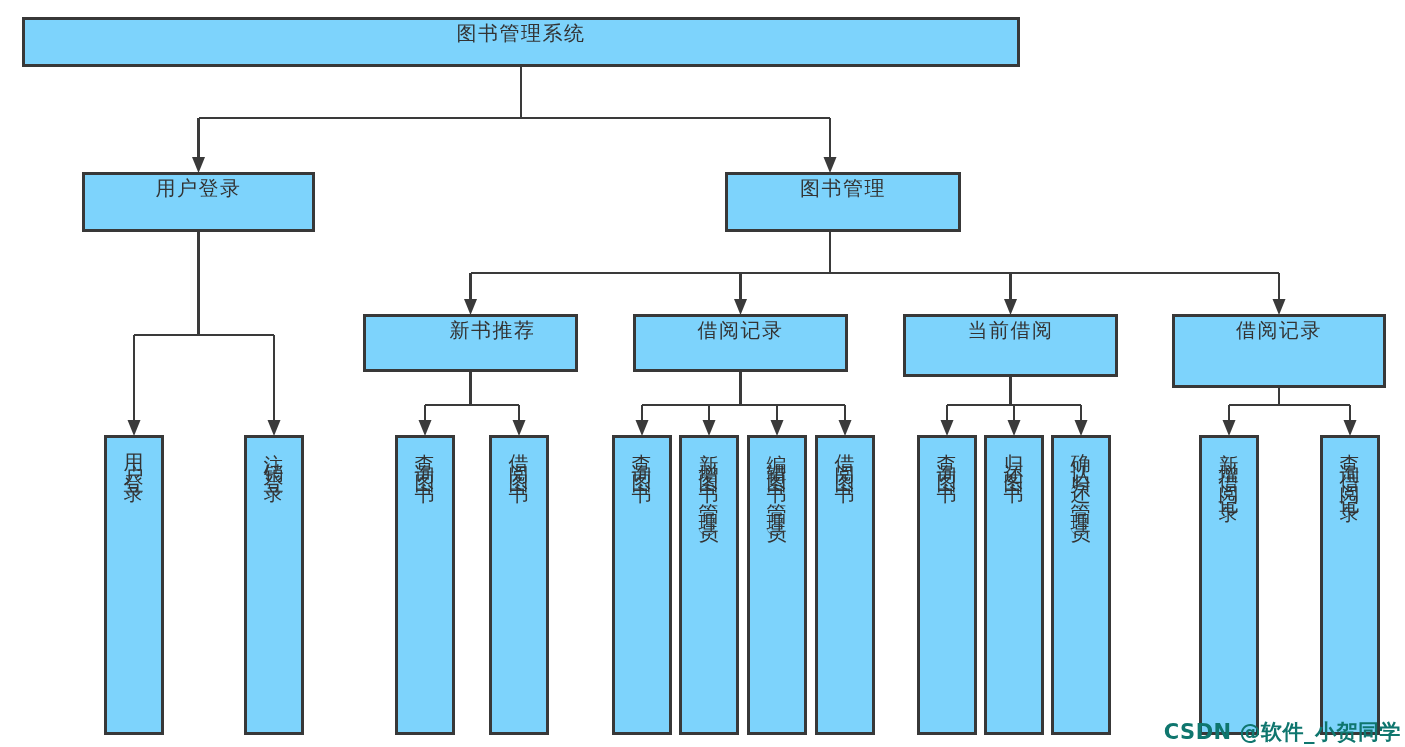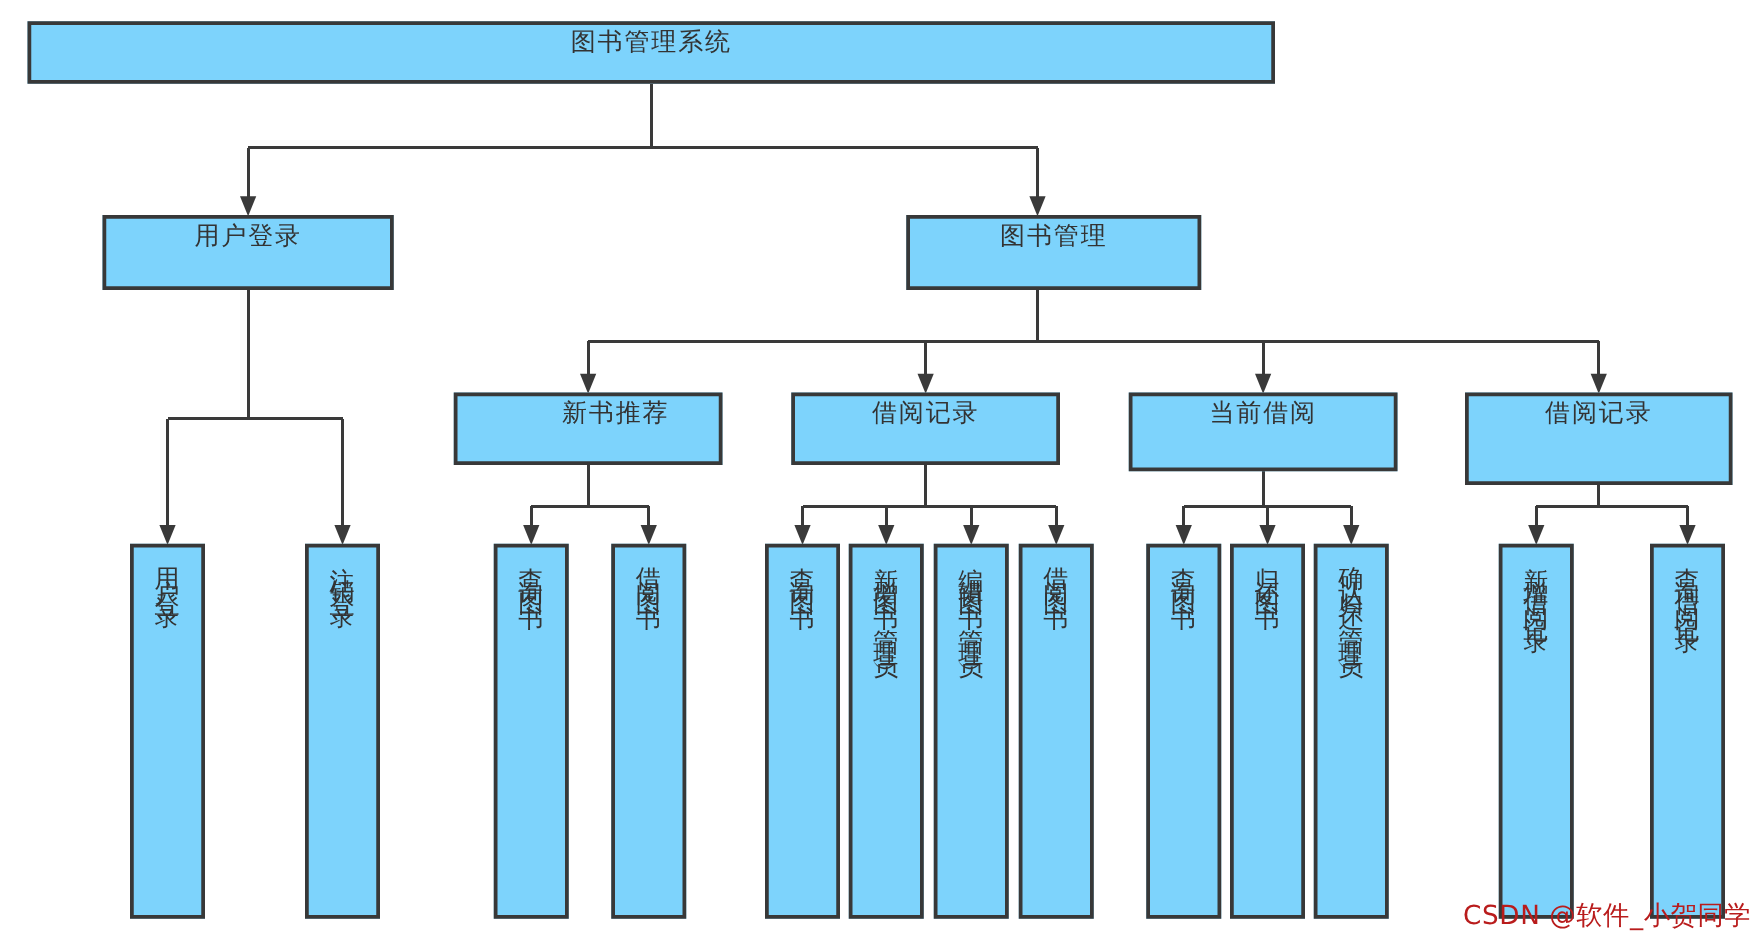--- a/index.html
+++ b/index.html
@@ -13,21 +13,21 @@
     color:#333333;z-index:2;
   }
   .hbox{font-size:20px;letter-spacing:1.5px;}
   .vbox .vtxt{
     writing-mode:vertical-rl;
     font-size:20px;letter-spacing:10px;line-height:1;
     white-space:nowrap;
   }
   .watermark{
     position:absolute;right:4px;bottom:1px;
-    font-size:21px;color:#b91c1c;z-index:6;letter-spacing:0.5px;
+    font-size:21px;color:#0f766e;z-index:6;letter-spacing:0.5px;font-weight:bold;
   }
 </style>
 </head>
 <body>
 
 <div class="canvas">
 
   <svg id="edges" viewBox="0 0 1405 747" xmlns="http://www.w3.org/2000/svg">
       <path d="M 521 67 L 521 118 M 198.5 118 L 830 118 M 198.5 118 L 198.5 160 M 830 118 L 830 160 M 830 232 L 830 273 M 470.5 273 L 1279 273 M 470.5 273 L 470.5 302 M 740.5 273 L 740.5 302 M 1010.5 273 L 1010.5 302 M 1279 273 L 1279 302 M 198.5 232 L 198.5 335 M 134 335 L 274 335 M 134 335 L 134 423 M 274 335 L 274 423 M 470.5 372 L 470.5 405 M 425 405 L 519 405 M 425 405 L 425 423 M 519 405 L 519 423 M 740.5 372 L 740.5 405 M 642 405 L 845 405 M 642 405 L 642 423 M 709 405 L 709 423 M 777 405 L 777 423 M 845 405 L 845 423 M 1010.5 372 L 1010.5 405 M 947 405 L 1081 405 M 947 405 L 947 423 M 1014 405 L 1014 423 M 1081 405 L 1081 423 M 1279 372 L 1279 405 M 1229 405 L 1350 405 M 1229 405 L 1229 423 M 1350 405 L 1350 423 " stroke="#3a3a3a" stroke-width="2.5" fill="none" shape-rendering="crispEdges"></path>
       <polygon points="192,157 205,157 198.5,173" fill="#3a3a3a"></polygon>

